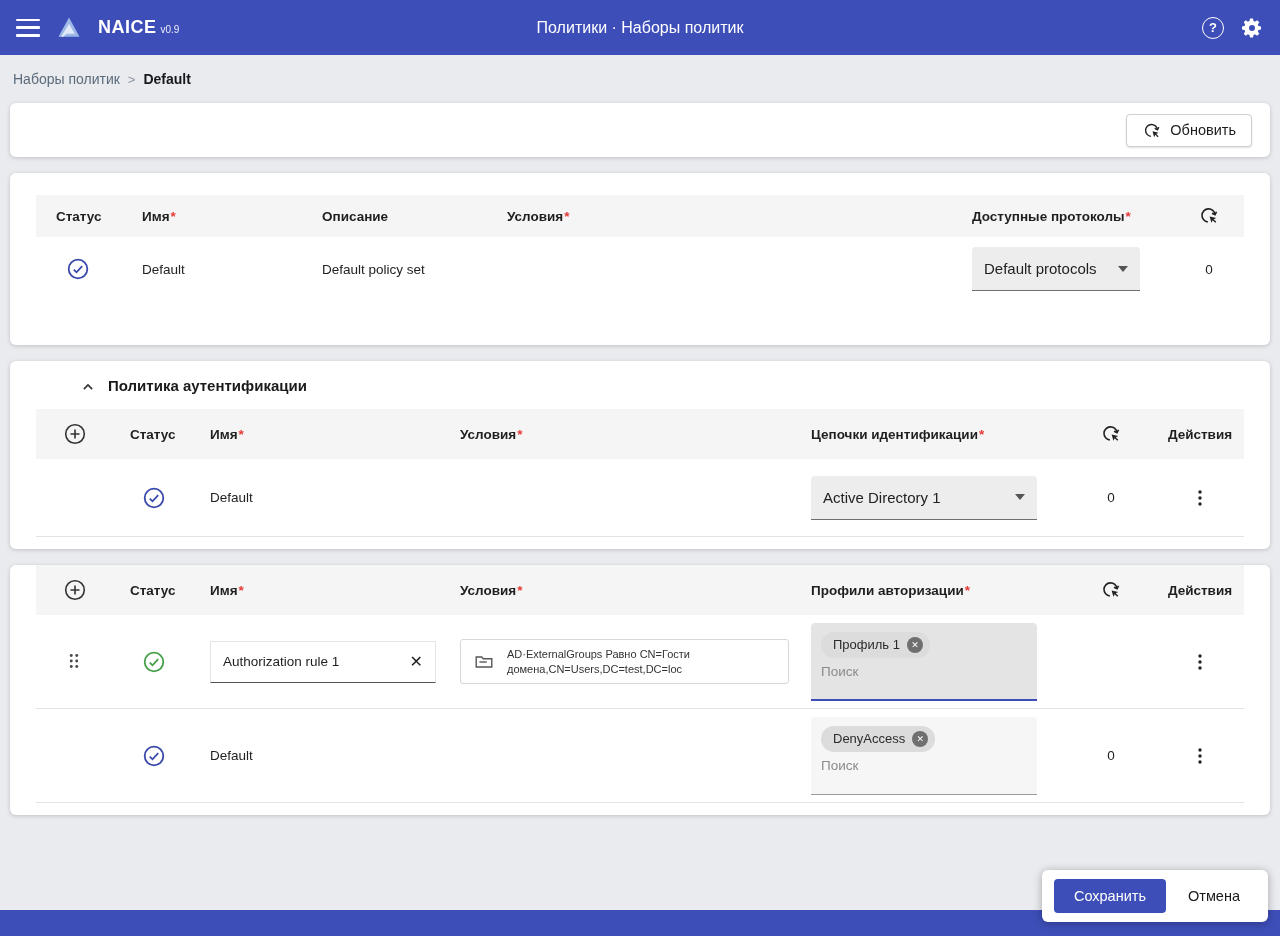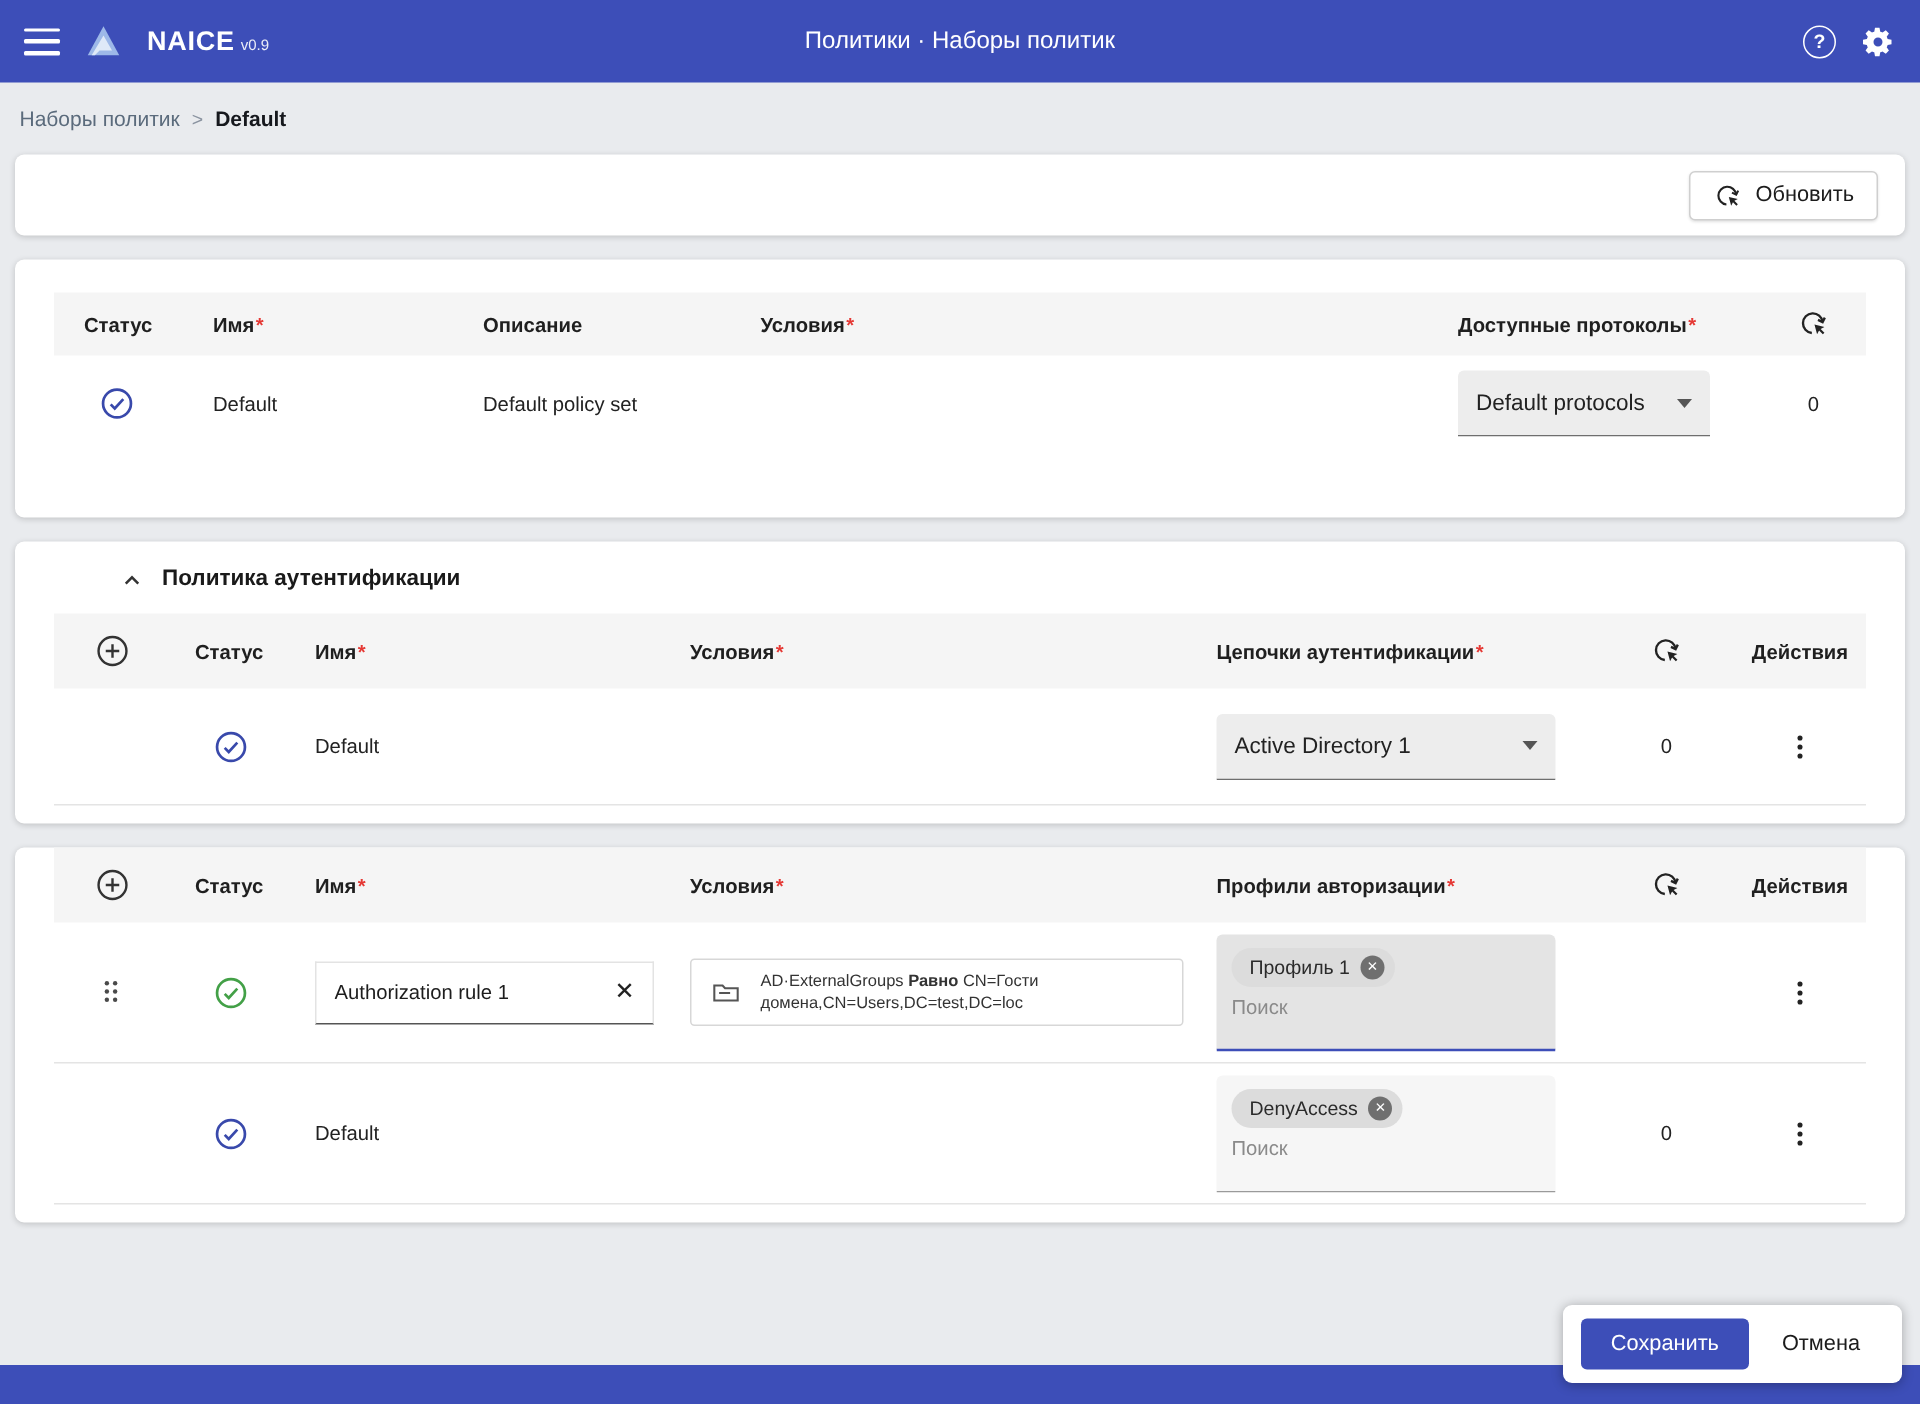--- a/index.html
+++ b/index.html
@@ -120,21 +120,21 @@
   .clear-btn { cursor: pointer; font-size: 16px; color: #222; padding: 2px 4px; line-height: 1; }
 
   
   .condition-box {
     display: flex; align-items: center; gap: 12px;
     border: 1px solid #d7d7d7; border-radius: 3px;
     padding: 7px 12px; margin-left: 16px; margin-right: 22px;
     background: #fff; width: calc(100% - 38px); max-width: 345px;
   }
   .condition-text { font-size: 11px; color: #333; line-height: 1.35; }
-  .cond-op { font-weight: bold; }
+  .cond-op { font-weight: normal; }
 
   
   .chips-field {
     width: 226px; min-height: 78px; border-radius: 4px 4px 0 0;
     padding: 9px 10px; display: flex; flex-direction: column; gap: 6px;
   }
   .chips-field.focused { background: #e4e4e4; border-bottom: 2px solid #3d4eb8; }
   .chips-field.normal { background: #f6f6f6; border-bottom: 1px solid #9a9a9a; }
   .chip {
     display: inline-flex; align-items: center; gap: 7px;
@@ -310,21 +310,21 @@
           </div>
         <div class="cell">
             <span>Имя</span>
             <span class="req">*</span>
           </div>
         <div class="cell">
             <span>Условия</span>
             <span class="req">*</span>
           </div>
         <div class="cell" style="padding-left:0">
-            <span>Цепочки аутентификации</span>
+            <span>Цепочки идентификации</span>
             <span class="req">*</span>
           </div>
         <div class="cell center">
           <span class="mini-ic">
             <svg viewBox="0 0 24 24" width="21" height="21">
               <path d="M19.5 11a7.5 7.5 0 1 0-8.2 8.4" fill="none" stroke="#222" stroke-width="1.8"></path>
               <path d="M16 9.4l3.5 1.7 1.7-3.4" fill="none" stroke="#222" stroke-width="1.8"></path>
               <path d="M13.3 13l2 7.4 1.5-2.9 2.9 2.9 1.2-1.2-2.9-2.9 2.9-1.5z" fill="#222"></path>
             </svg>
           </span>

